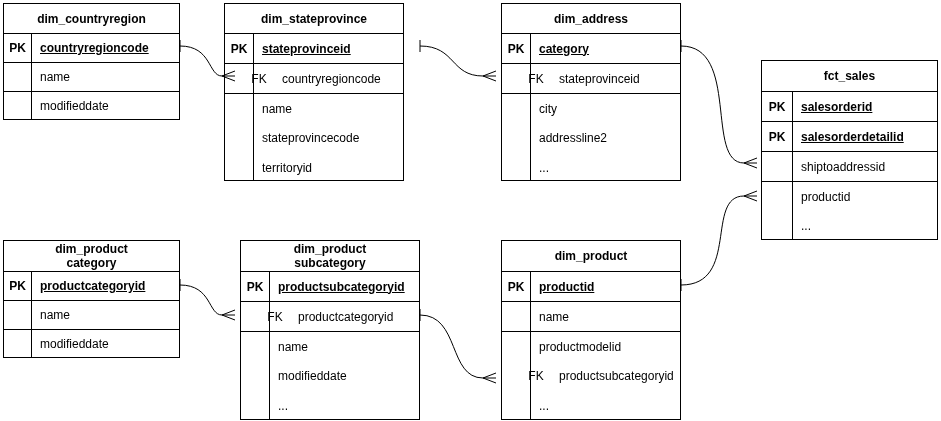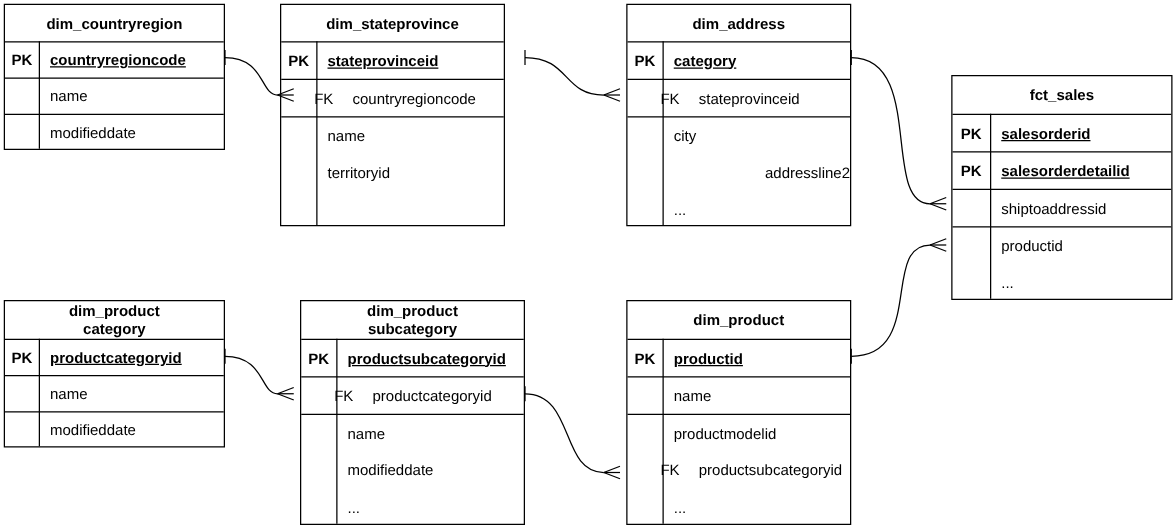--- a/index.html
+++ b/index.html
@@ -126,41 +126,45 @@
         <div class="row div-top" style="height: 30px;">
           <div class="keycell fk" style="flex-basis: 28px;">FK</div>
           <div class="attrcell">countryregioncode</div>
         </div>
         <div class="row div-top" style="height: 30px;">
           <div class="keycell" style="flex-basis: 28px;"></div>
           <div class="attrcell">name</div>
         </div>
         <div class="row" style="height: 30px;">
           <div class="keycell" style="flex-basis: 28px;"></div>
+          <div class="attrcell">stateprovincecode</div>
+        </div>
+        <div class="row" style="height: 30px;">
+          <div class="keycell" style="flex-basis: 28px;"></div>
           <div class="attrcell">territoryid</div>
         </div>
         <div class="vsep" style="left: 28px; height: 147px;"></div>
       </div>
     </div>
     <div class="entity" style="left: 501px; top: 3px; width: 180px; height: 178px;">
       <div class="entity-header" style="height: 29px;">dim_address</div>
       <div class="rows" style="height: 147px;">
         <div class="row div-top" style="height: 30px;">
           <div class="keycell" style="flex-basis: 28px;">PK</div>
           <div class="attrcell pk">category</div>
         </div>
         <div class="row div-top" style="height: 30px;">
           <div class="keycell fk" style="flex-basis: 28px;">FK</div>
           <div class="attrcell">stateprovinceid</div>
         </div>
         <div class="row div-top" style="height: 30px;">
           <div class="keycell" style="flex-basis: 28px;"></div>
           <div class="attrcell">city</div>
         </div>
-        <div class="row" style="height: 30px; text-align: right;">
+        <div class="row" style="height: 30px;">
           <div class="keycell" style="flex-basis: 28px;"></div>
           <div class="attrcell">addressline2</div>
         </div>
         <div class="row" style="height: 30px;">
           <div class="keycell" style="flex-basis: 28px;"></div>
           <div class="attrcell">...</div>
         </div>
         <div class="vsep" style="left: 28px; height: 147px;"></div>
       </div>
     </div>

